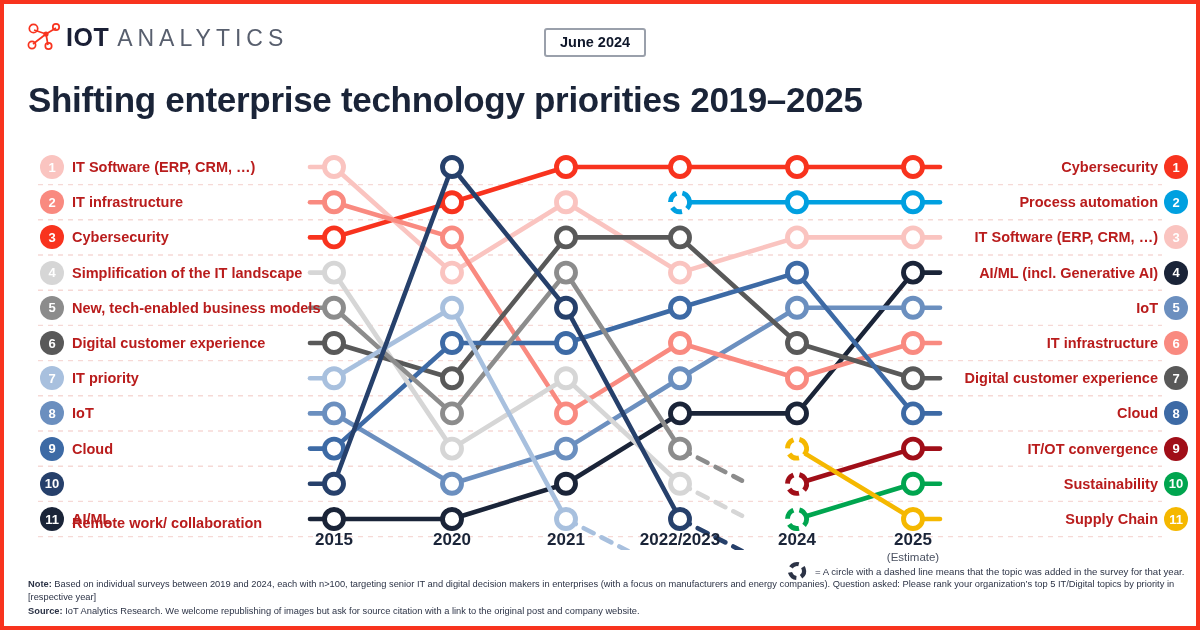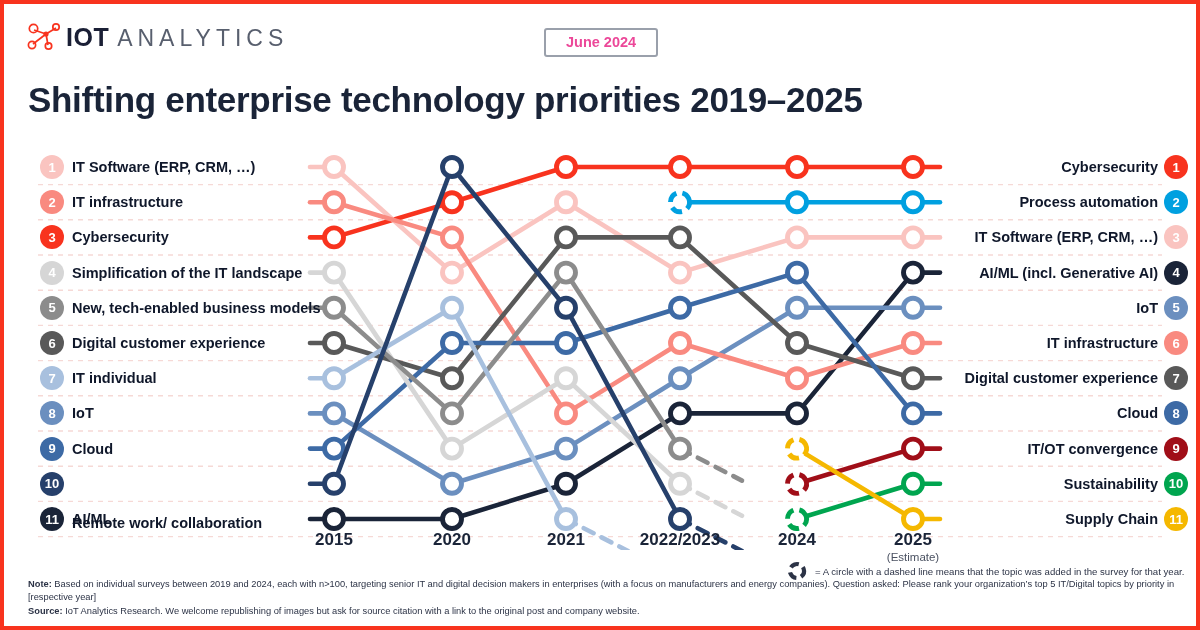--- a/index.html
+++ b/index.html
@@ -17,33 +17,33 @@
   }
   
   #header { position:absolute; left:0; top:0; width:1200px; height:70px; }
   #logo-wrap { position:absolute; left:26px; top:22px; display:flex; align-items:center; gap:4px; }
   #logo-mark { width:36px; height:30px; }
   #logo-text { font-size:25px; letter-spacing:0.5px; color:#1a1f35; font-weight:700; }
   #logo-text .thin { font-weight:400; color:#585f6e; letter-spacing:5px; margin-left:8px; font-size:23px; }
   #date-badge {
     position:absolute; left:544px; top:28px;
     border:2px solid #9aa0ab; border-radius:3px;
-    padding:4px 20px 5px; font-size:14.5px; font-weight:700; color:#ec4899;
+    padding:4px 14px 5px; font-size:14.5px; font-weight:700; color:#0f172a;
   }
   #tagline { position:absolute; right:24px; top:32px; font-size:15px; color:#3a4152; }
   
   #title {
     position:absolute; left:28px; top:80px;
     font-size:35px; font-weight:700; color:#1a2438; letter-spacing:-0.3px;
   }
   
   #chart { position:absolute; left:0; top:140px; width:1200px; height:410px; }
   #chart svg { position:absolute; left:0; top:0; }
   .rowlabel {
-    position:absolute; font-size:14.5px; font-weight:700; color:#0f172a;
+    position:absolute; font-size:14.5px; font-weight:700; color:#b91c1c;
     white-space:nowrap; line-height:1;
   }
   .rowlabel.left { left:72px; transform:translateY(-50%); }
   .rowlabel.right { right:42px; transform:translateY(-50%); text-align:right; }
   .badge {
     position:absolute; width:24px; height:24px; border-radius:50%;
     color:#fff; font-size:13px; font-weight:700;
     display:flex; align-items:center; justify-content:center;
     transform:translateY(-50%);
   }
@@ -287,21 +287,21 @@
       <div class="rowlabel left" style="top: 62.2px;">IT infrastructure</div>
       <div class="badge left" style="top: 97.4px; background: rgb(248, 51, 30); color: rgb(255, 255, 255);">3</div>
       <div class="rowlabel left" style="top: 97.4px;">Cybersecurity</div>
       <div class="badge left" style="top: 132.6px; background: rgb(214, 214, 214); color: rgb(255, 255, 255);">4</div>
       <div class="rowlabel left" style="top: 132.6px;">Simplification of the IT landscape</div>
       <div class="badge left" style="top: 167.8px; background: rgb(140, 140, 140); color: rgb(255, 255, 255);">5</div>
       <div class="rowlabel left" style="top: 167.8px;">New, tech-enabled business models</div>
       <div class="badge left" style="top: 203px; background: rgb(89, 89, 89); color: rgb(255, 255, 255);">6</div>
       <div class="rowlabel left" style="top: 203px;">Digital customer experience</div>
       <div class="badge left" style="top: 238.2px; background: rgb(168, 192, 222); color: rgb(255, 255, 255);">7</div>
-      <div class="rowlabel left" style="top: 238.2px;">IT individual</div>
+      <div class="rowlabel left" style="top: 238.2px;">IT priority</div>
       <div class="badge left" style="top: 273.4px; background: rgb(107, 143, 191); color: rgb(255, 255, 255);">8</div>
       <div class="rowlabel left" style="top: 273.4px;">IoT</div>
       <div class="badge left" style="top: 308.6px; background: rgb(61, 106, 165); color: rgb(255, 255, 255);">9</div>
       <div class="rowlabel left" style="top: 308.6px;">Cloud</div>
       <div class="badge left" style="top: 343.8px; background: rgb(38, 64, 107); color: rgb(255, 255, 255);">10</div>
       <div class="rowlabel left" style="top: 343.8px; margin-top: 39px;">Remote work/ collaboration</div>
       <div class="badge left" style="top: 379px; background: rgb(26, 36, 56); color: rgb(255, 255, 255);">11</div>
       <div class="rowlabel left" style="top: 379px;">AI/ML</div>
       <div class="badge right" style="top: 27px; background: rgb(248, 51, 30); color: rgb(255, 255, 255);">1</div>
       <div class="rowlabel right" style="top: 27px;">Cybersecurity</div>

